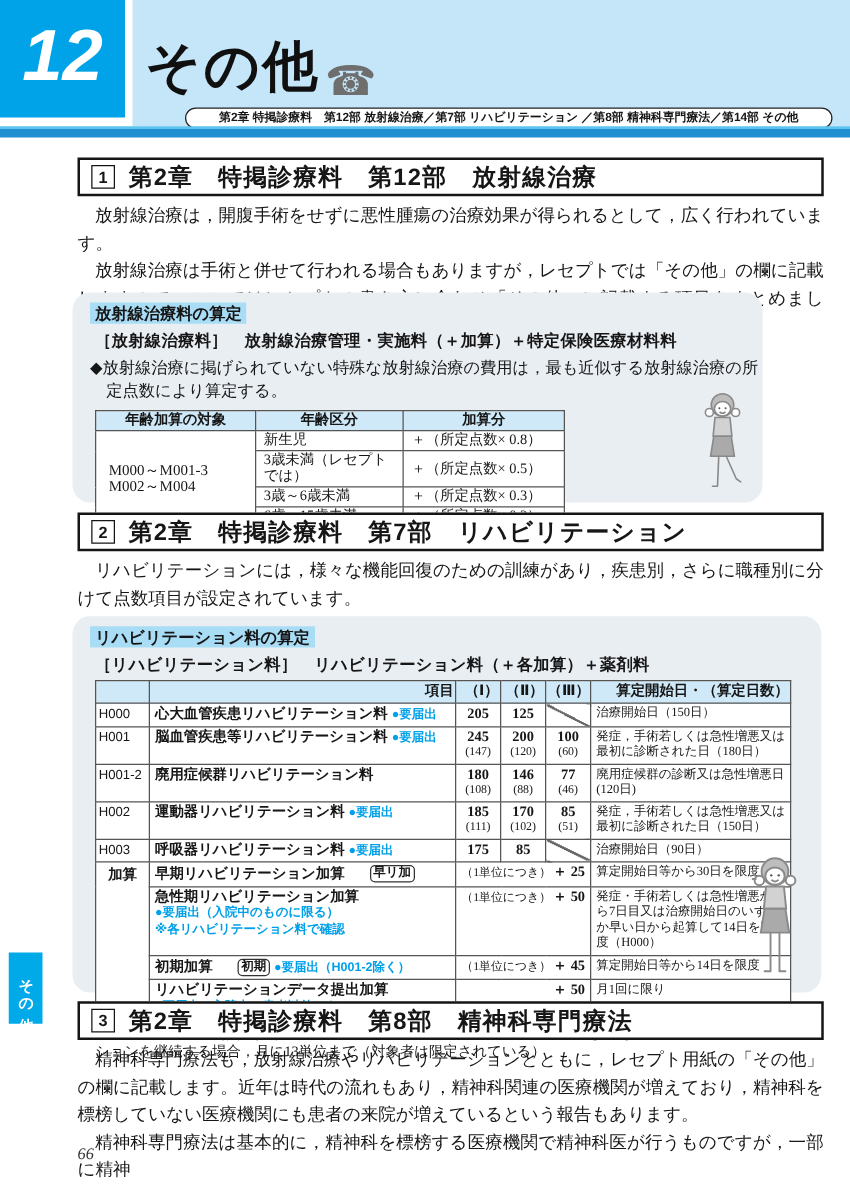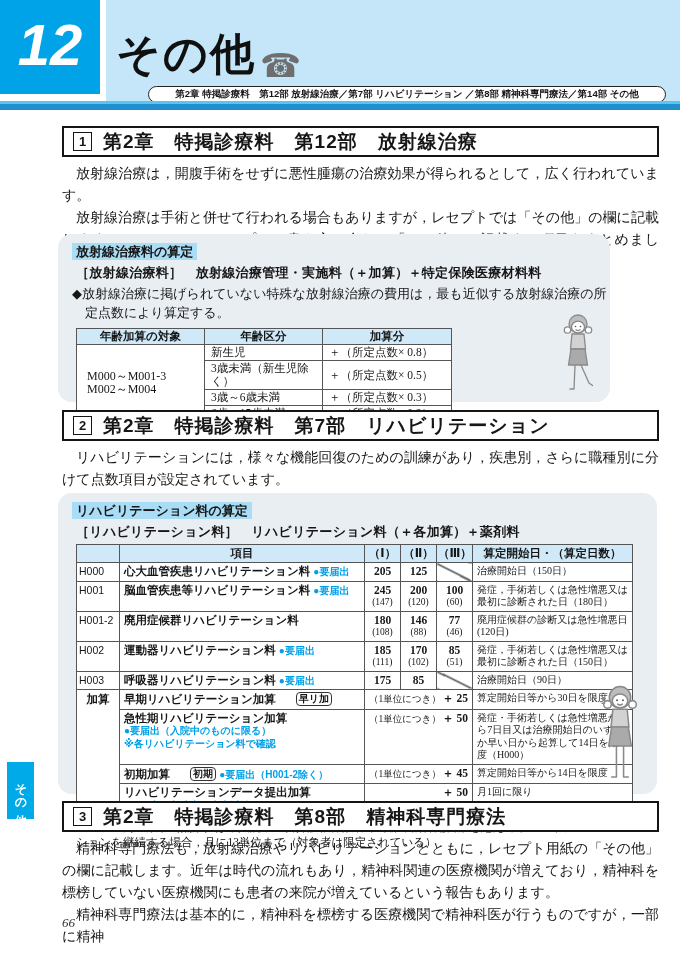--- a/index.html
+++ b/index.html
@@ -51,21 +51,21 @@
   .agetable { border-collapse:collapse; margin:6px 0 0 4px; background:#fff; table-layout:fixed; }
   .agetable th { background:#cfe9f8; border:1px solid #555; font-family:"Liberation Sans","DejaVu Sans",sans-serif;
                  font-weight:bold; font-size:11.5px; padding:1px 2px; line-height:13px; }
   .agetable td { border:1px solid #555; font-size:11.5px; line-height:13px; padding:1px 6px; background:#fff; }
   .agetable .target { white-space:pre-line; vertical-align:middle; padding-left:10px; font-size:12px; }
 
   
   .rehabtable { border-collapse:collapse; margin:3px 0 0 4px; background:#fff; table-layout:fixed; width:556px; }
   .rehabtable th, .rehabtable td { border:1px solid #555; vertical-align:top; }
   .rehabtable th { background:#cfe9f8; font-family:"Liberation Sans","DejaVu Sans",sans-serif;
-                   font-weight:bold; font-size:11.5px; padding:2px 1px; line-height:13px; text-align:center; }
+                   font-weight:bold; font-size:11.5px; padding:2px 1px; line-height:13px; text-align:right; }
   .code { font-family:"Liberation Sans","DejaVu Sans",sans-serif; font-size:10.5px; padding:2px 2px; }
   .addlabel { text-align:center; font-weight:bold; font-size:11.5px; }
   .item { font-family:"Liberation Sans","DejaVu Sans",sans-serif; font-weight:bold; font-size:11.5px;
           line-height:13.5px; padding:2px 4px; }
   .notify, .cy { color:#00a0e9; font-family:"Liberation Sans","DejaVu Sans",sans-serif;
                  font-weight:bold; font-size:10px; }
   .cy { display:block; line-height:12.5px; }
   .cy-inline { display:inline; }
   .tagbox { display:inline-block; border:1px solid #333; border-radius:4px; font-size:10px;
             padding:0 2px; line-height:12px; margin-left:20px; vertical-align:1px; }
@@ -131,21 +131,21 @@
         </tr>
       </thead>
       <tbody>
         <tr>
           <td class="target pre" rowspan="4">M000～M001-3
 M002～M004</td>
           <td>新生児</td>
           <td>＋（所定点数× 0.8）</td>
         </tr>
         <tr>
-          <td>3歳未満（新生児除く）</td>
+          <td>3歳未満（レセプトでは）</td>
           <td>＋（所定点数× 0.5）</td>
         </tr>
         <tr>
           <td>3歳～6歳未満</td>
           <td>＋（所定点数× 0.3）</td>
         </tr>
         <tr>
           <td>6歳～15歳未満</td>
           <td>＋（所定点数× 0.2）</td>
         </tr>

